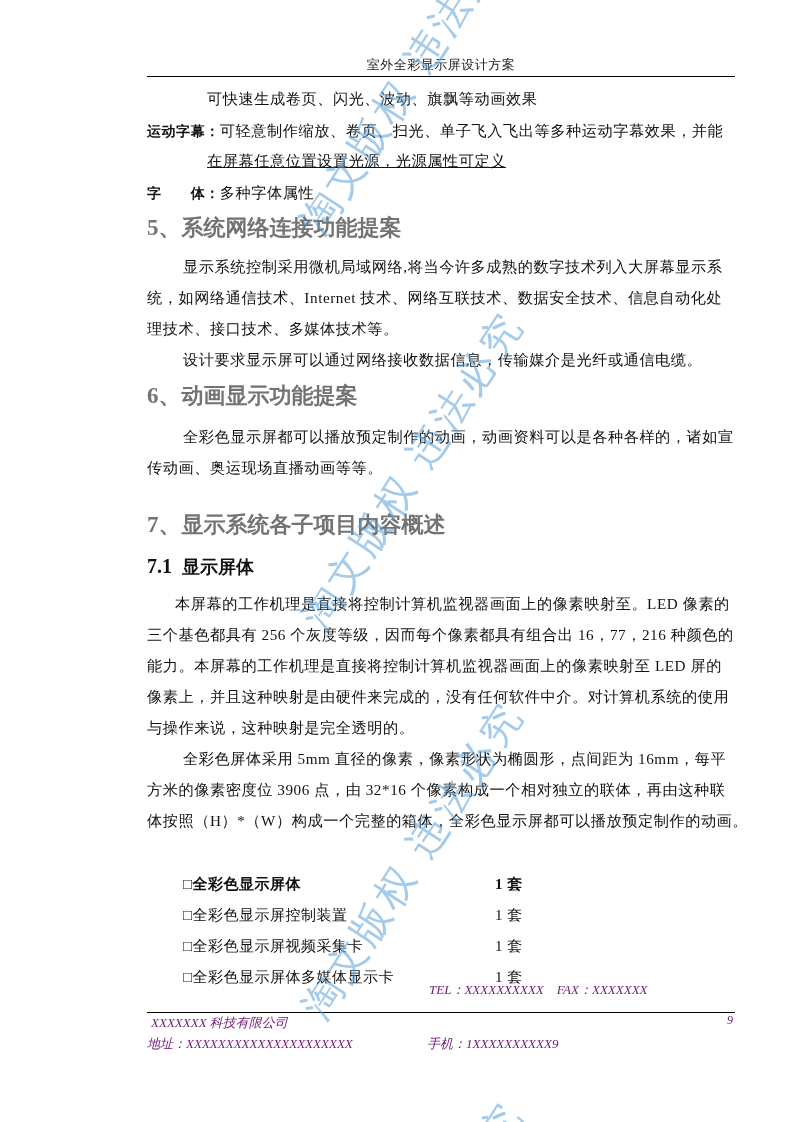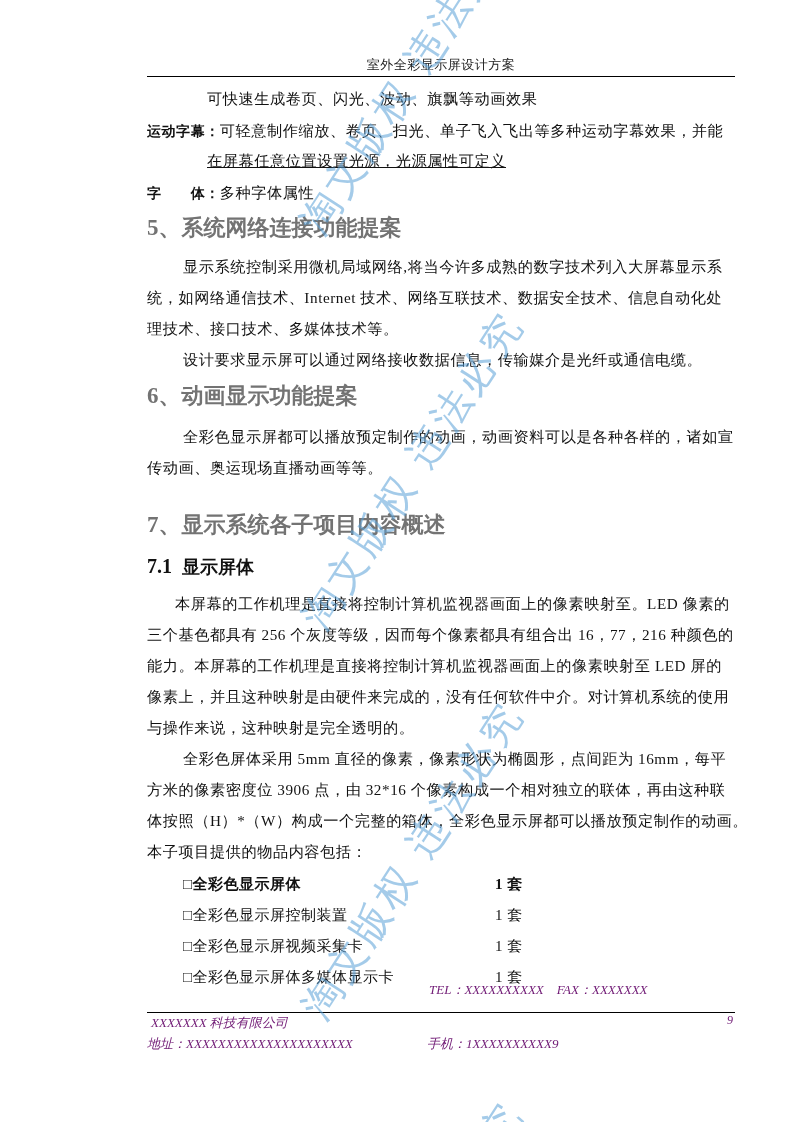--- a/index.html
+++ b/index.html
@@ -69,21 +69,20 @@
 
   <div class="line" style="top:594px; text-indent:28px;">本屏幕的工作机理是直接将控制计算机监视器画面上的像素映射至。LED 像素的</div>
   <div class="line" style="top:625px;">三个基色都具有 256 个灰度等级，因而每个像素都具有组合出 16，77，216 种颜色的</div>
   <div class="line" style="top:656px;">能力。本屏幕的工作机理是直接将控制计算机监视器画面上的像素映射至 LED 屏的</div>
   <div class="line" style="top:687px;">像素上，并且这种映射是由硬件来完成的，没有任何软件中介。对计算机系统的使用</div>
   <div class="line" style="top:718px;">与操作来说，这种映射是完全透明的。</div>
 
   <div class="line indp" style="top:749px;">全彩色屏体采用 5mm 直径的像素，像素形状为椭圆形，点间距为 16mm，每平</div>
   <div class="line" style="top:780px;">方米的像素密度位 3906 点，由 32*16 个像素构成一个相对独立的联体，再由这种联</div>
   <div class="line" style="top:811px;">体按照（H）*（W）构成一个完整的箱体，全彩色显示屏都可以播放预定制作的动画。</div>
-  <div class="line" style="top:842px;">本子项目提供的物品内容包括：</div>
 
   <div class="item" style="top:874px;font-weight:bold;">
     <span>□</span><span>全彩色显示屏体</span>
     <span class="qty">1 套</span>
   </div>
   <div class="item" style="top:905px;">
     <span>□</span><span>全彩色显示屏控制装置</span>
     <span class="qty">1 套</span>
   </div>
   <div class="item" style="top:936px;">

